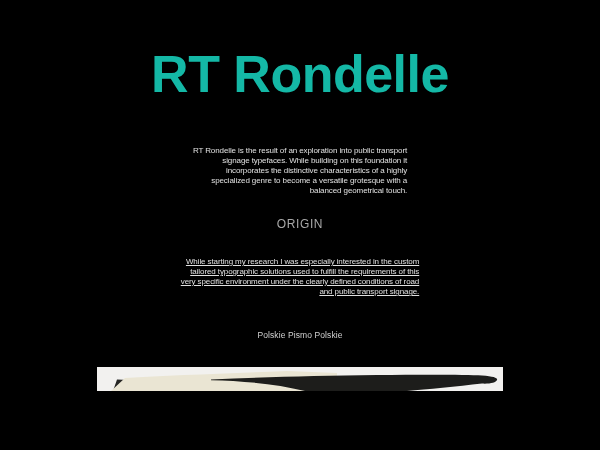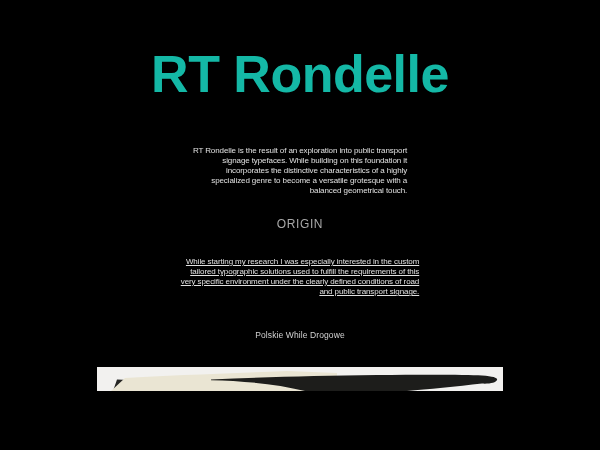--- a/index.html
+++ b/index.html
@@ -92,21 +92,21 @@
 balanced geometrical touch.</p>
 
   <div class="origin-label">ORIGIN</div>
 
   <p class="body-text para-first">While starting my research I was especially interested in the custom
 tailored typographic solutions used to fulfill the requirements of this
 very specific environment under the clearly defined conditions of road
 and public transport signage.</p>
 
 
-  <div class="figure-caption">Polskie While Drogowe</div>
+  <div class="figure-caption">Polskie Pismo Polskie</div>
 
   <div class="figure">
     <svg viewBox="0 0 406 24" preserveAspectRatio="none">
       <rect x="0" y="0" width="406" height="24" fill="#f2f1ef"></rect>
       <path d="M16,24 L20,12.5 L55,14 L50,24 Z" fill="#262624"></path>
       <path d="M14,24 L28,11 C70,8.5 125,6.5 190,4 L240,6 L240,24 Z" fill="#eae5d3"></path>
       <path d="M114,12.5 C170,10 220,8.8 280,8 C330,7.4 370,7.6 385,8.4
                C397,9.2 401,11 400,13 C399,15.6 393,17 385,16.6
                C360,19.5 330,22.5 310,24 L208,24
                C180,17 145,13.8 114,13.2 Z" fill="#1d1d1b"></path>

